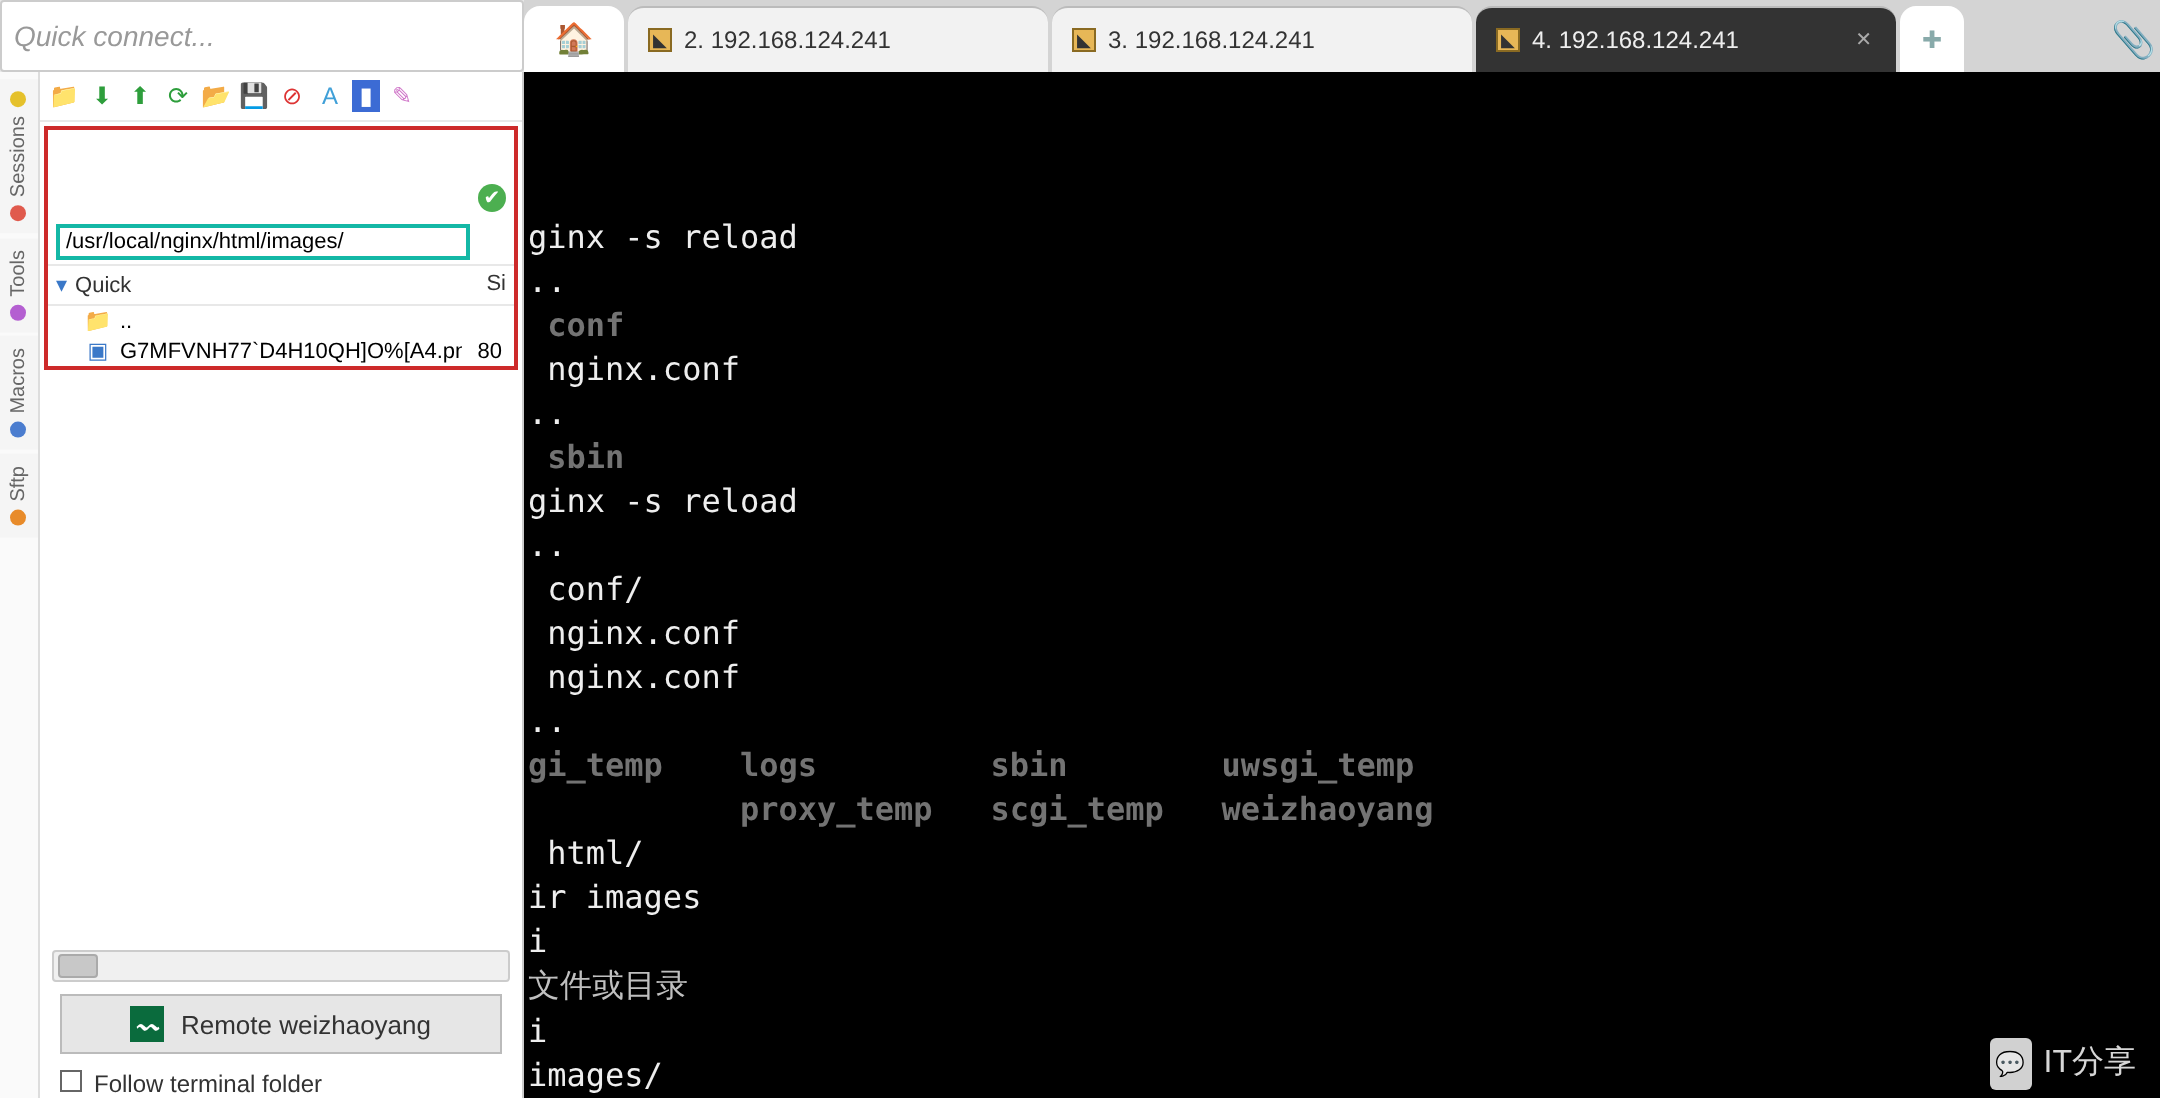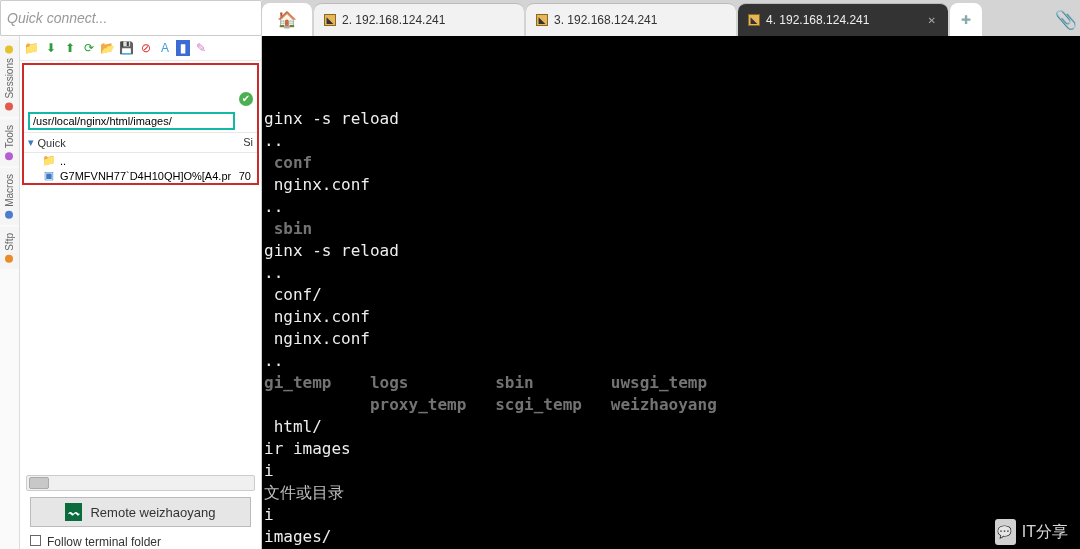--- a/index.html
+++ b/index.html
@@ -305,21 +305,21 @@
       </div>
       <div class="filelist">
         <div class="row">
           <span class="ficon" style="color:#6b8b3a">📁</span>
           <span class="fname">..</span>
           <span class="fsize"></span>
         </div>
         <div class="row">
           <span class="ficon" style="color:#3a78c8">▣</span>
           <span class="fname">G7MFVNH77`D4H10QH]O%[A4.png</span>
-          <span class="fsize">70</span>
+          <span class="fsize">80</span>
         </div>
       </div>
     </div>
 
     <div class="spacer"></div>
     <div class="hscroll-stub">
       <div class="thumb"></div>
     </div>
     <div class="bottom-controls">
       <div class="remote-mon">

